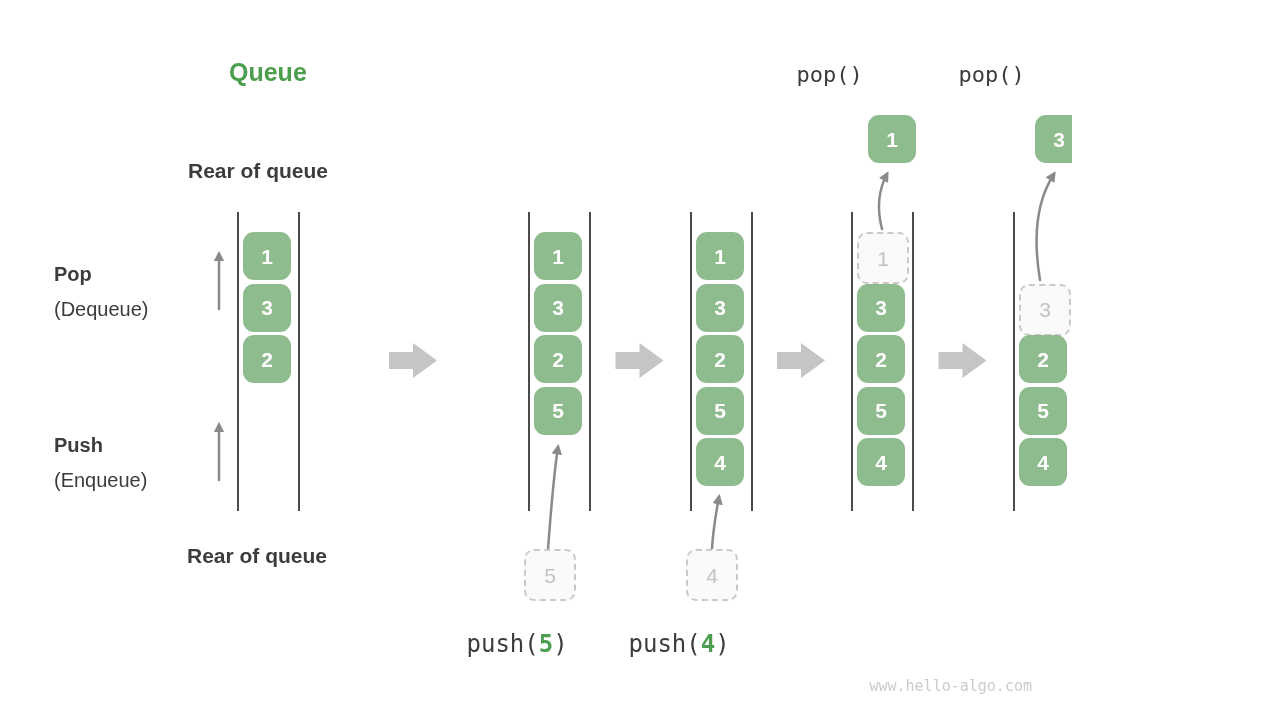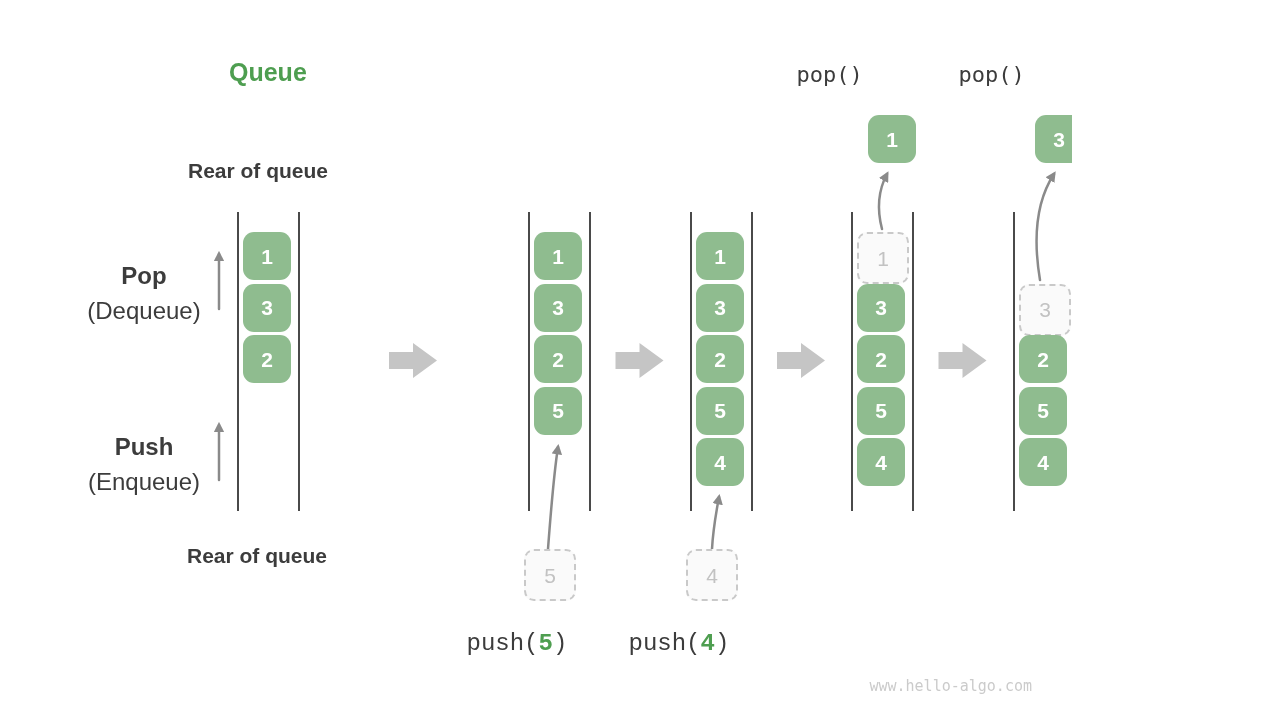--- a/index.html
+++ b/index.html
@@ -15,26 +15,26 @@
        align-items:center;justify-content:center;font-size:21px;font-weight:bold;line-height:1;}
   .box.solid{background:var(--box-green,#8FBC8F);color:var(--box-number,#FFFFFF);}
   .box.dashed{background:var(--dashed-fill,#FAFAFA);border:2px dashed var(--dashed-border,#C9C9C9);
        color:var(--dashed-number,#C2C2C2);font-weight:400;border-radius:10px;}
   .diagram-title{position:absolute;left:229px;top:60px;font-size:25px;font-weight:bold;line-height:1;
        color:var(--accent-green,#4E9E50);}
   .front-label{position:absolute;left:188px;top:160px;font-size:21px;font-weight:bold;line-height:1;
        color:var(--label-text,#3C3C3C);}
   .rear-label{position:absolute;left:187px;top:545px;font-size:21px;font-weight:bold;line-height:1;
        color:var(--label-text,#3C3C3C);}
-  .side-label{position:absolute;left:54px;width:180px;text-align:center;font-size:24px;line-height:1.1;
+  .side-label{position:absolute;left:54px;width:180px;font-size:20px;line-height:1.1;
        color:var(--label-text,#3C3C3C);}
   .side-label.bold{font-weight:bold;}
   .call-label{position:absolute;width:200px;text-align:left;line-height:1.1;
        color:var(--label-text,#3C3C3C);font-family:"DejaVu Sans Mono",monospace;}
-  .call-label.push-call{font-size:24px;font-family:Liberation Mono, monospace;}
+  .call-label.push-call{font-size:24px;}
   .call-label.pop-call{font-size:22px;}
   .call-label .arg{color:var(--accent-green,#4E9E50);font-weight:bold;}
   .watermark{position:absolute;right:40px;top:679px;font-size:15px;line-height:1;
        font-family:"DejaVu Sans Mono",monospace;color:var(--watermark-text,#CBCBCB);}
 </style>
 </head>
 <body>
 
 <div class="canvas">
 

